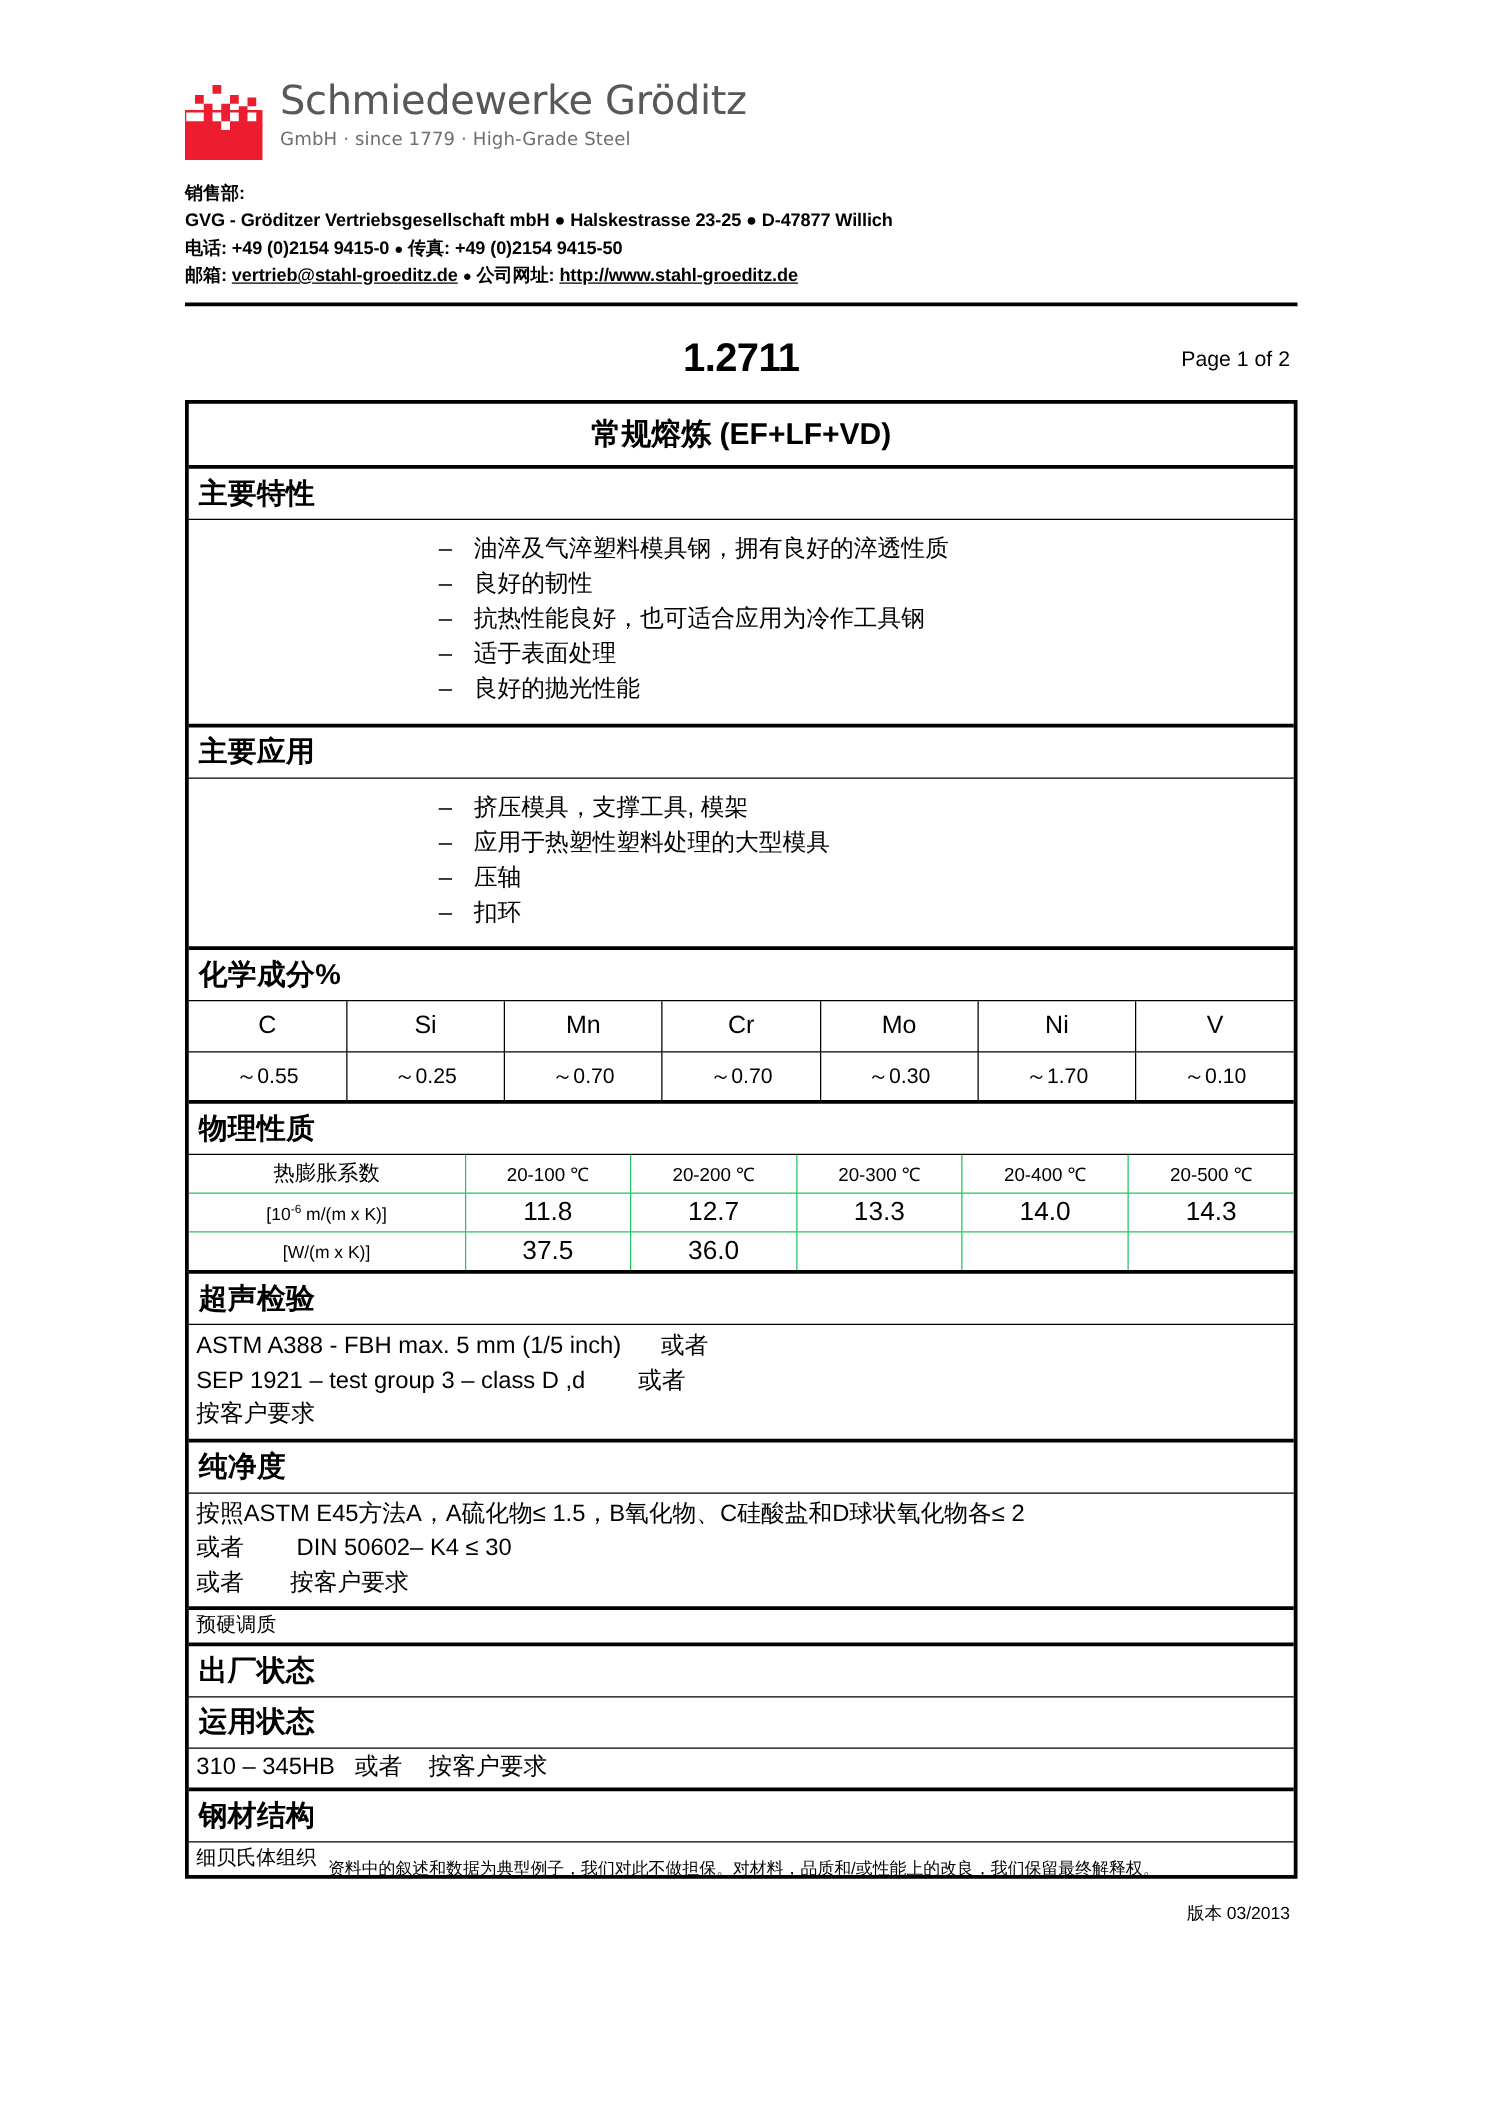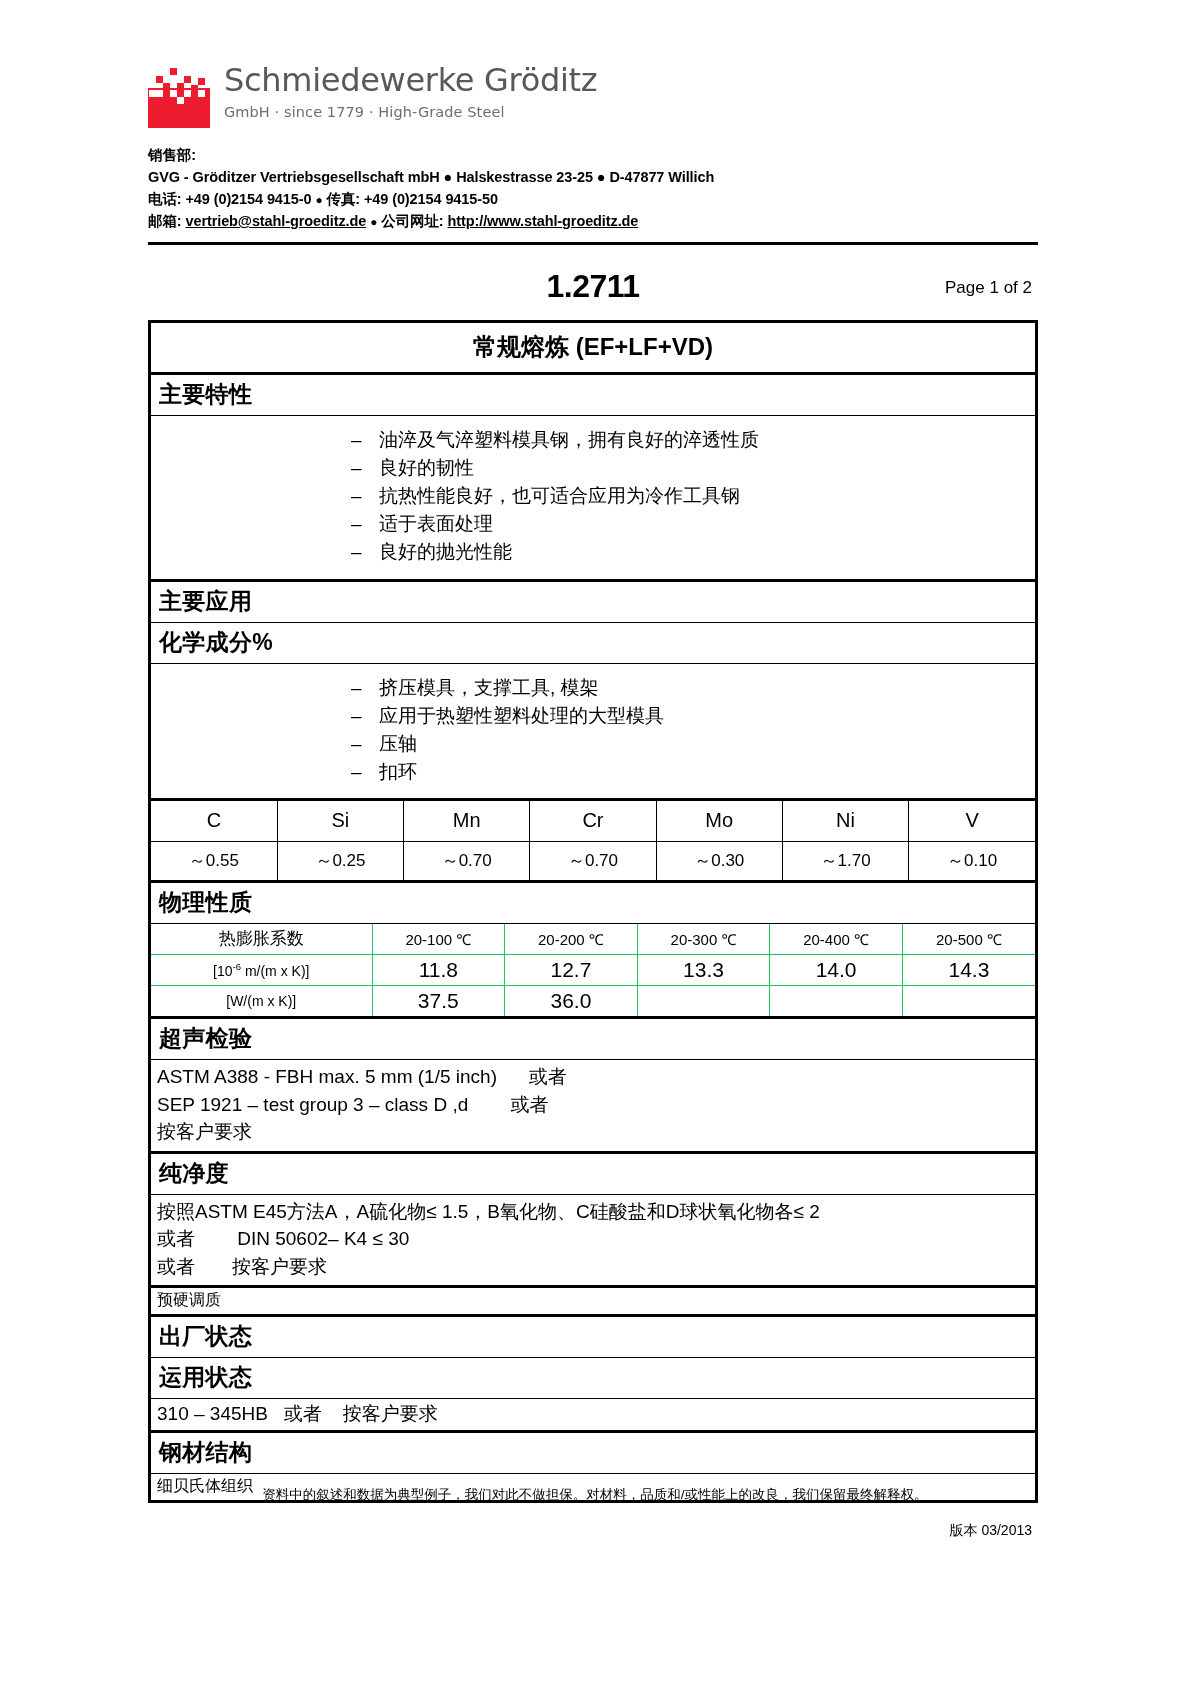--- a/index.html
+++ b/index.html
@@ -318,33 +318,33 @@
             <li>适于表面处理</li>
             <li>良好的抛光性能</li>
           </ul>
         </td>
       </tr>
 
       <tr>
             <td class="sec-head">主要应用</td>
           </tr>
       <tr>
-            <td class="sec-head">化学成分%</td>
-          </tr>
-
-      <tr>
         <td class="bullets">
           <ul>
             <li>挤压模具，支撑工具, 模架</li>
             <li>应用于热塑性塑料处理的大型模具</li>
             <li>压轴</li>
             <li>扣环</li>
           </ul>
         </td>
       </tr>
+
+      <tr>
+            <td class="sec-head">化学成分%</td>
+          </tr>
       <tr>
         <td style="padding:0; border-bottom:3px solid #000;">
           <table class="chem">
             <tbody>
                   <tr>
               <td>C</td>
               <td>Si</td>
               <td>Mn</td>
               <td>Cr</td>
               <td>Mo</td>

